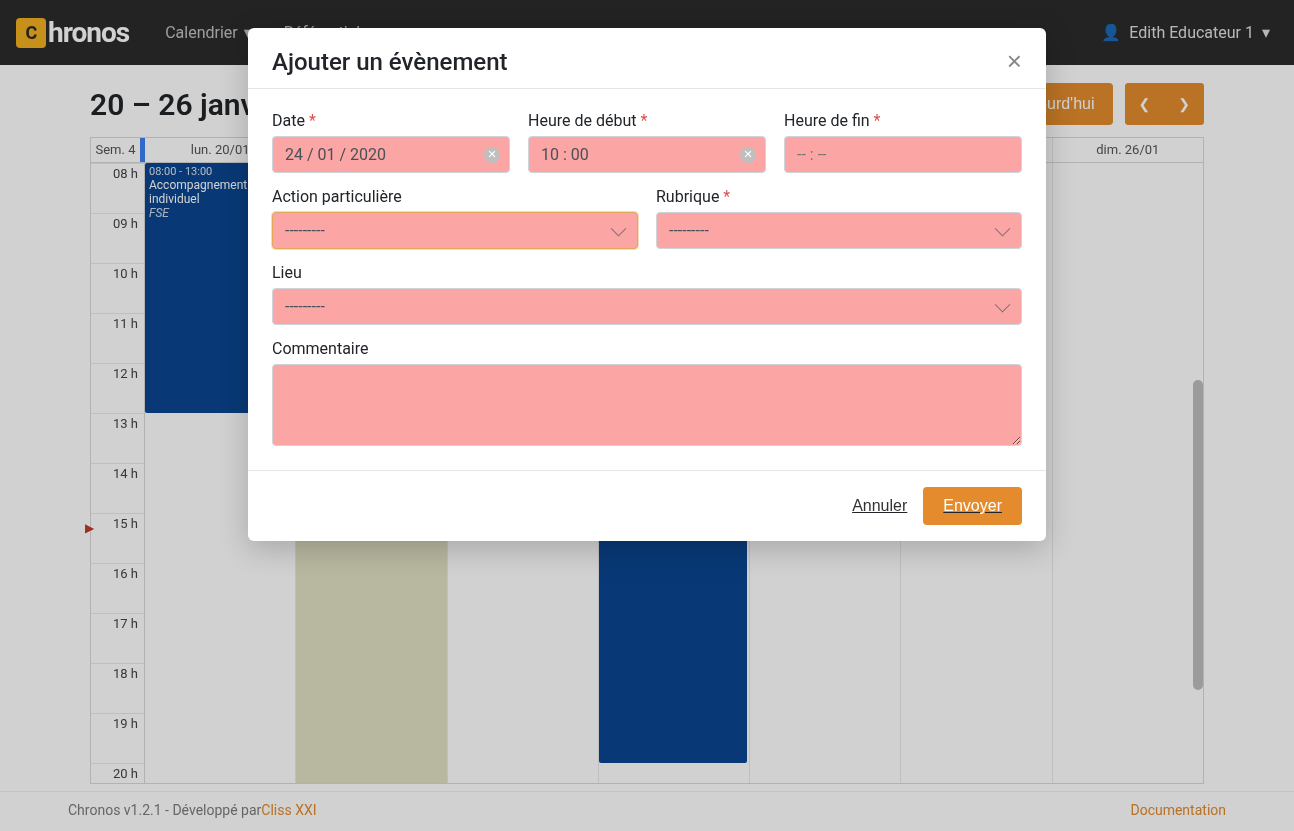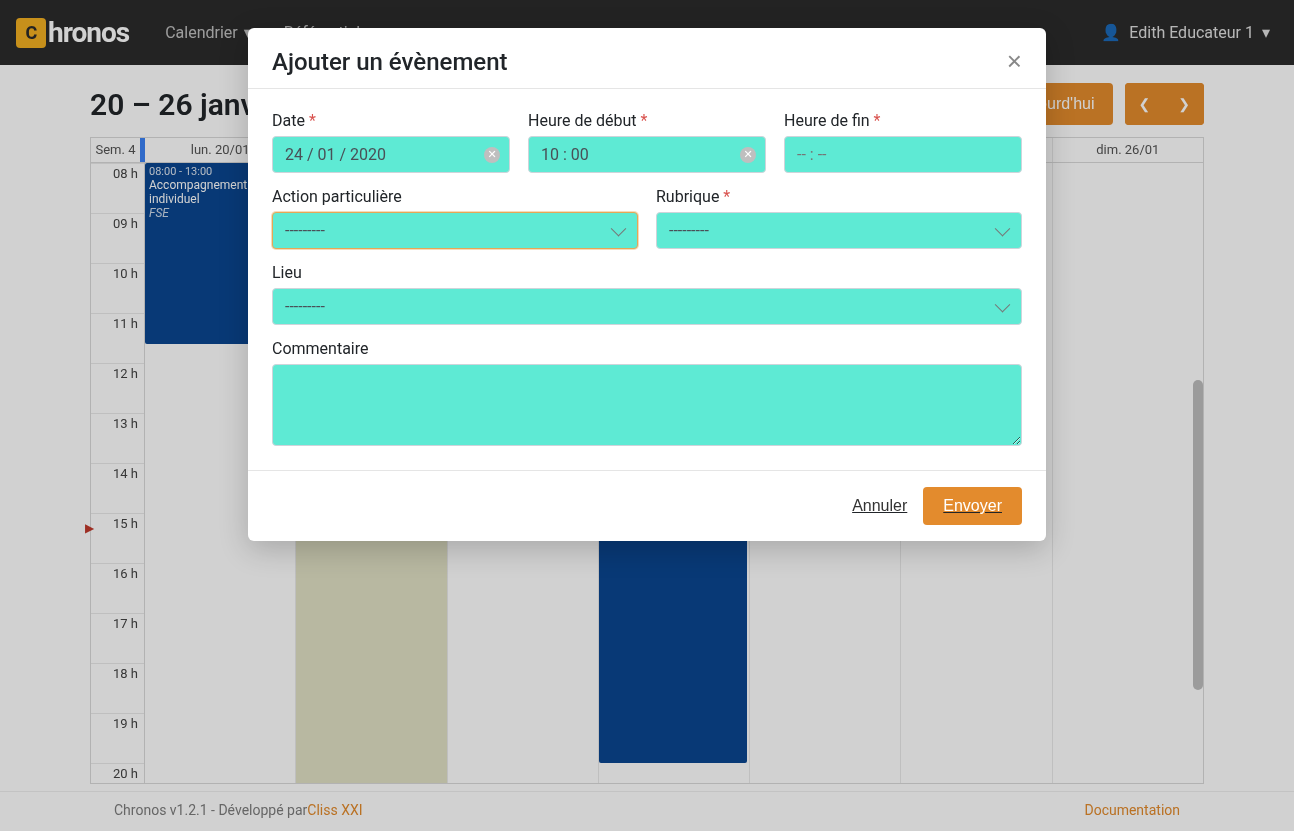--- a/index.html
+++ b/index.html
@@ -193,21 +193,21 @@
       width: 10px; height: 310px;
       background: #bdbdbd;
       border-radius: 5px;
     }
 
     
     .footer {
       position: absolute;
       bottom: 0; left: 0; right: 0;
       height: 40px;
-      padding: 10px 114px;
+      padding: 10px 68px;
       font-size: 14px;
       color: #7d7d7d;
       display: flex;
       border-top: 1px solid #eee;
       background: #fff;
     }
     .footer a { color: #e38b2d; text-decoration: none; }
     .footer .spacer { flex: 1; }
 
     
@@ -253,21 +253,21 @@
     .form-group { flex: 1; display: flex; flex-direction: column; }
     .form-group.two { flex: 1; }
     .form-label { font-size: 16px; margin-bottom: 6px; }
     .req { color: #d9534f; }
     .form-control, .form-select, .form-textarea {
       border: 1px solid #ced4da;
       border-radius: 4px;
       padding: 8px 12px;
       font-size: 16px;
       color: #495057;
-      background: #5eead4;
+      background: #fca5a5;
       width: 100%;
       font-family: inherit;
     }
     .input-wrap { position: relative; }
     .input-clear {
       position: absolute;
       right: 10px; top: 50%;
       transform: translateY(-50%);
       width: 16px; height: 16px;
       border-radius: 50%;
@@ -388,21 +388,21 @@
         <div class="cal-hour">16 h</div>
         <div class="cal-hour">17 h</div>
         <div class="cal-hour">18 h</div>
         <div class="cal-hour">19 h</div>
         <div class="cal-hour" style="height:20px">20 h</div>
         <div class="now-marker">▶</div>
       </div>
       <div class="cal-cols">
 
         <div class="cal-col">
-          <div class="event" style="top:0;height:181px">
+          <div class="event" style="top:0;height:250px">
             <div class="ev-time">08:00 - 13:00</div>
             <div>Accompagnement individuel</div>
             <div class="ev-srv">FSE</div>
           </div>
         </div>
 
         <div class="cal-col">
           <div class="highlight-range" style="top:25px;height:595px"></div>
         </div>
 

